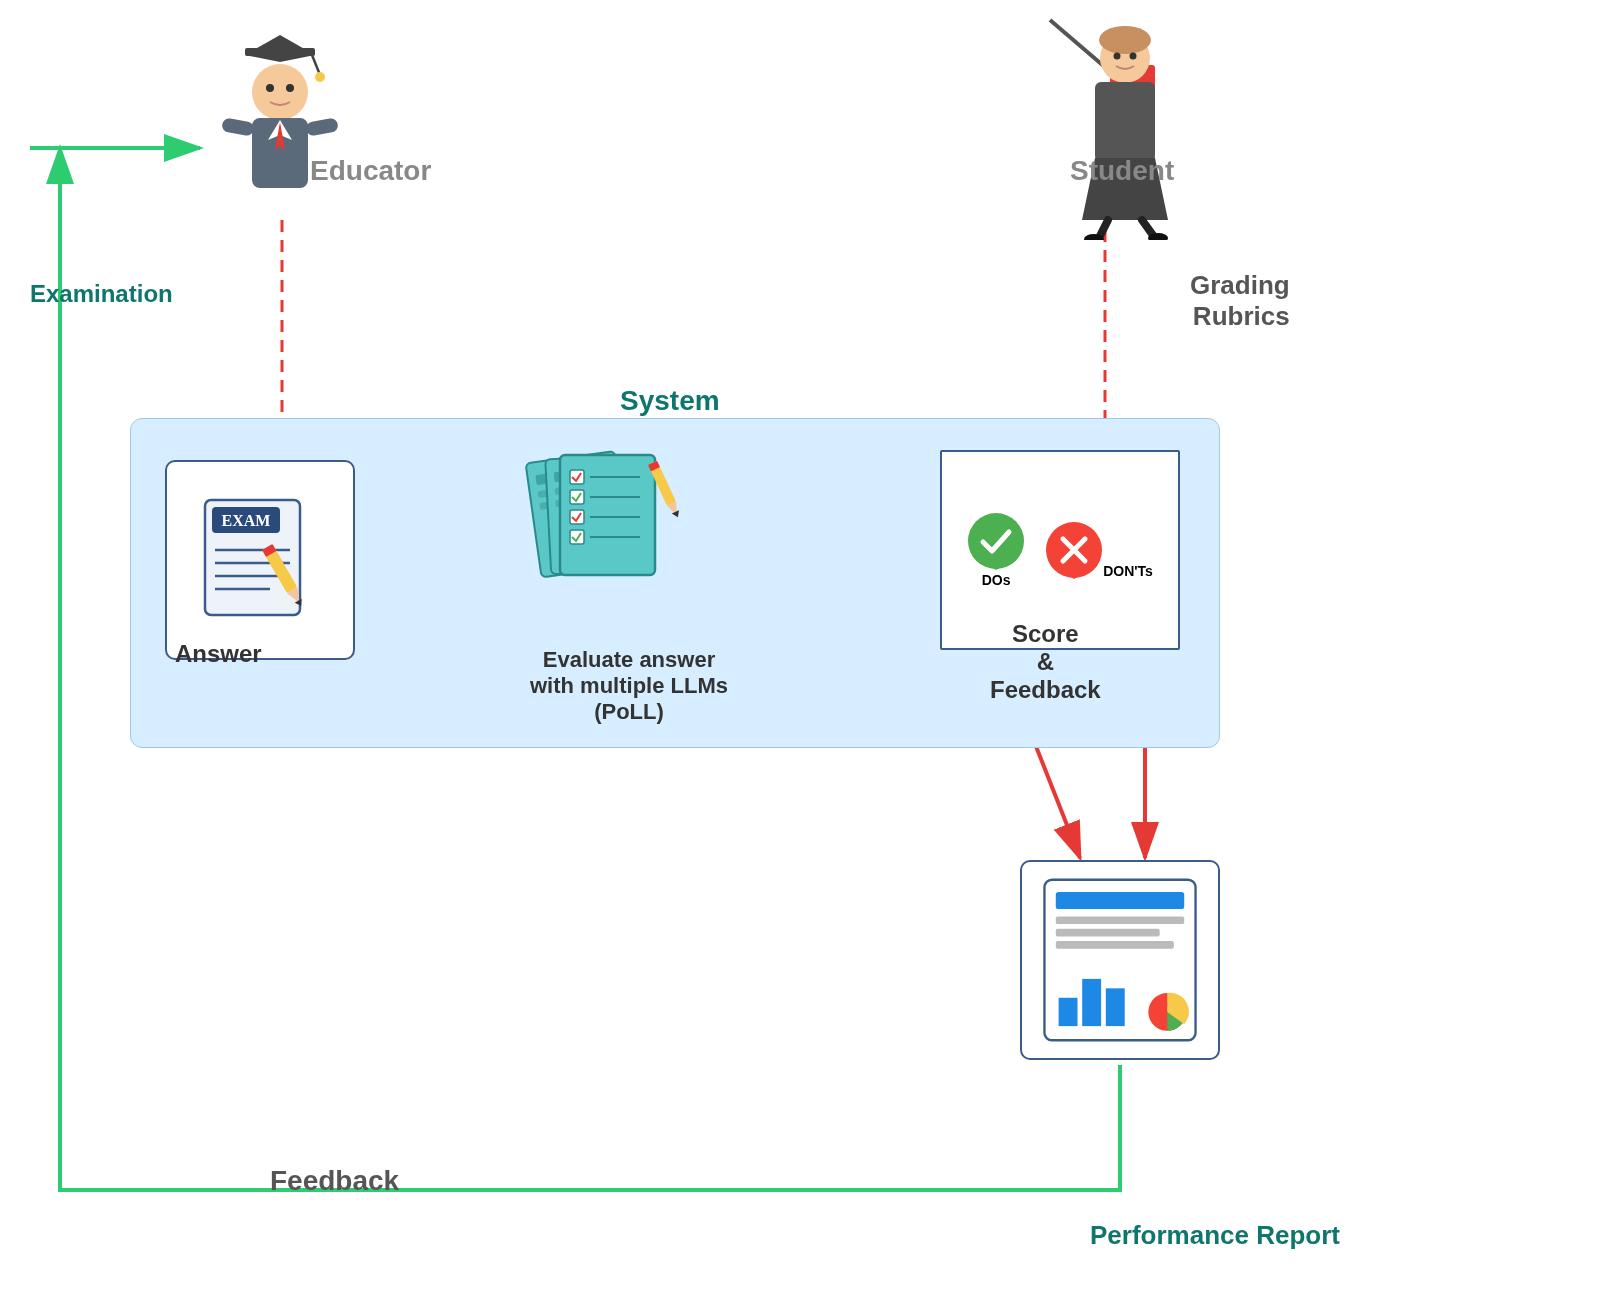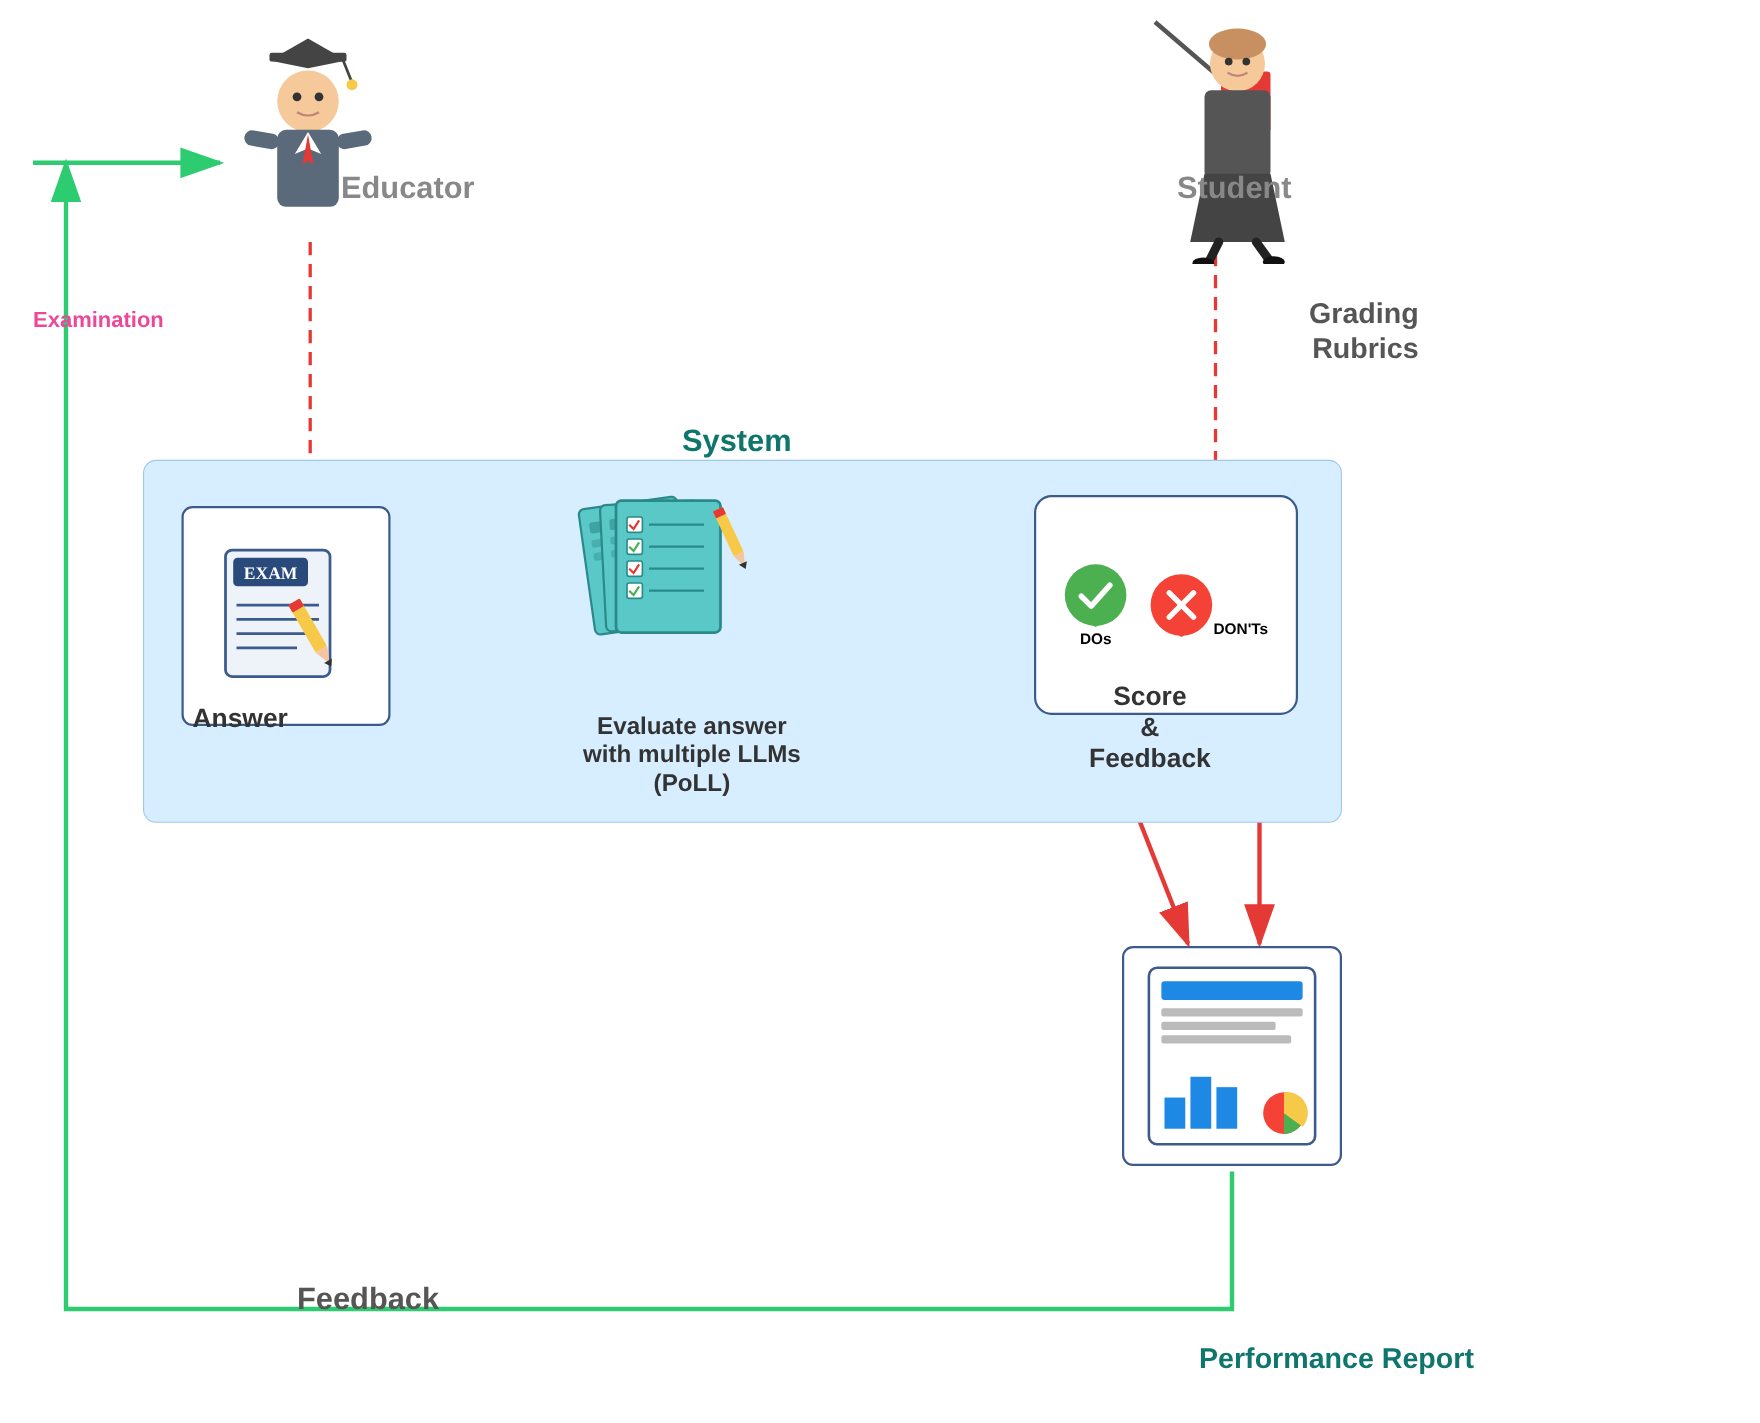--- a/index.html
+++ b/index.html
@@ -33,22 +33,22 @@
     }
 
     .label-educator {
       top: 155px;
       left: 1070px;
     }
 
     .label-examination {
       top: 280px;
       left: 30px;
-      color: #ec4899;
-      font-size: 20px;
+      color: #0f766e;
+      font-size: 24px;
     }
 
     .label-grading {
       top: 270px;
       left: 1190px;
       color: #555;
       font-size: 26px;
       text-align: right;
     }
 
@@ -132,21 +132,21 @@
 
     
     .score-box {
       position: absolute;
       top: 450px;
       left: 940px;
       width: 240px;
       height: 200px;
       background: #fff;
       border: 2px solid #3a5b8c;
-      border-radius: 16px;
+      border-radius: 2px;
       display: flex;
       flex-direction: column;
       align-items: center;
       justify-content: center;
       gap: 8px;
       padding: 10px;
     }
 
     
     .report-box {

